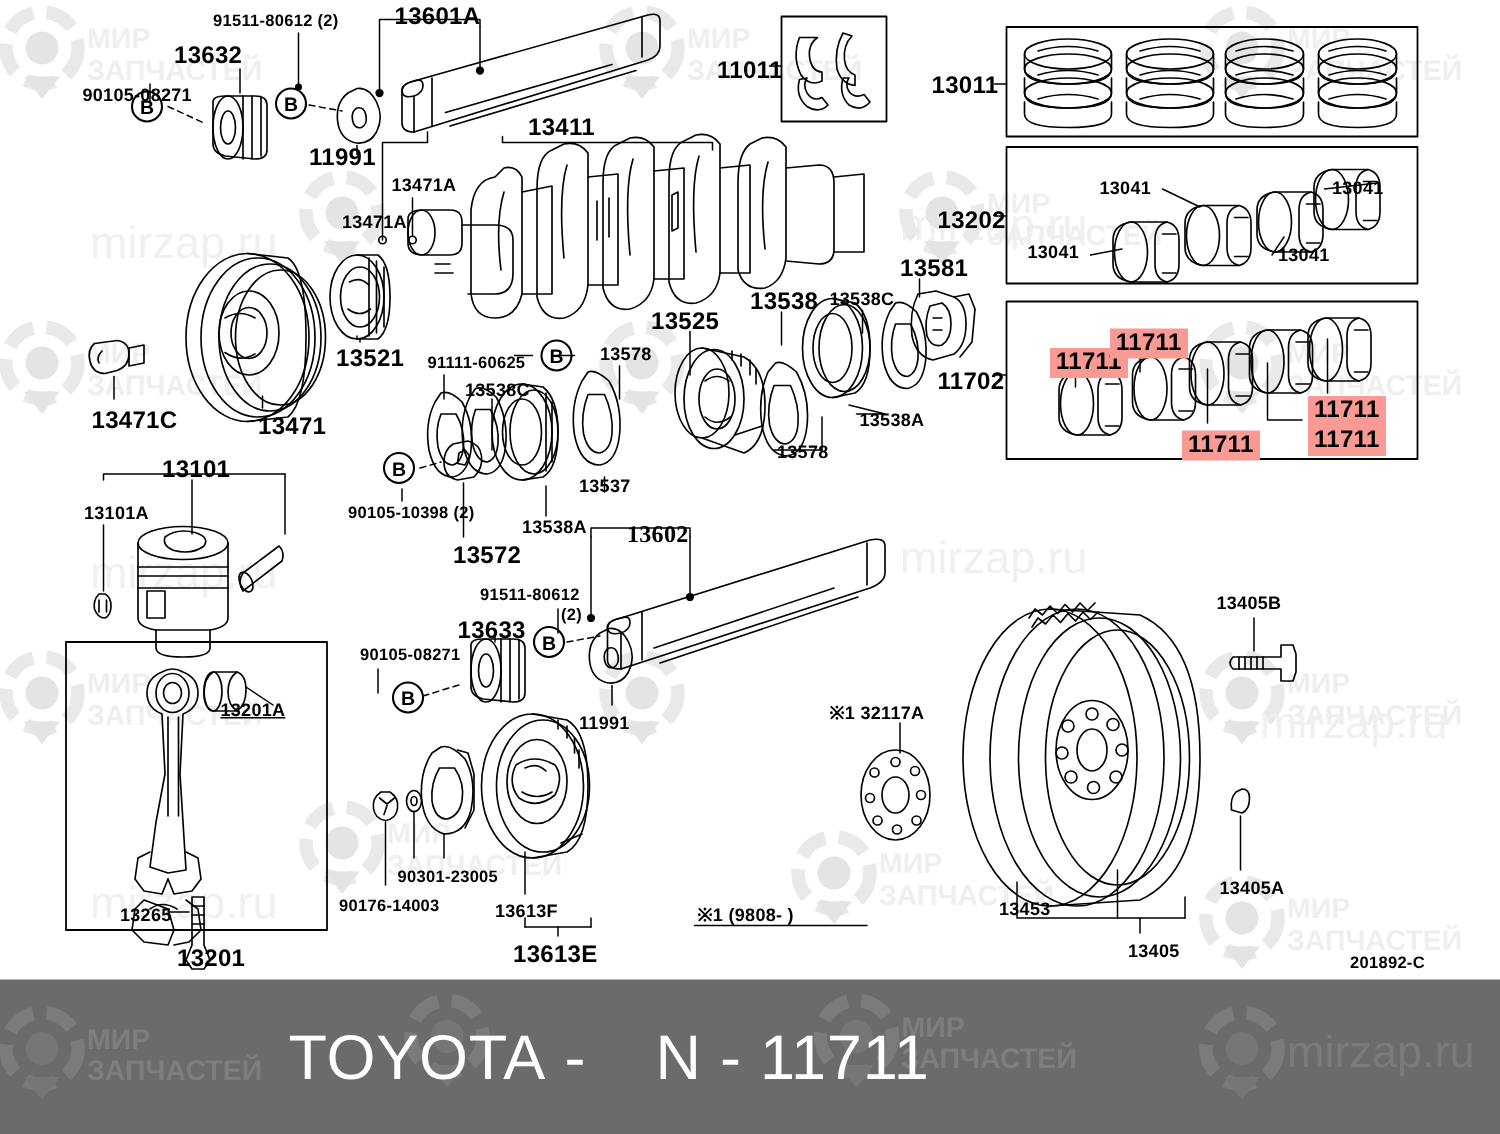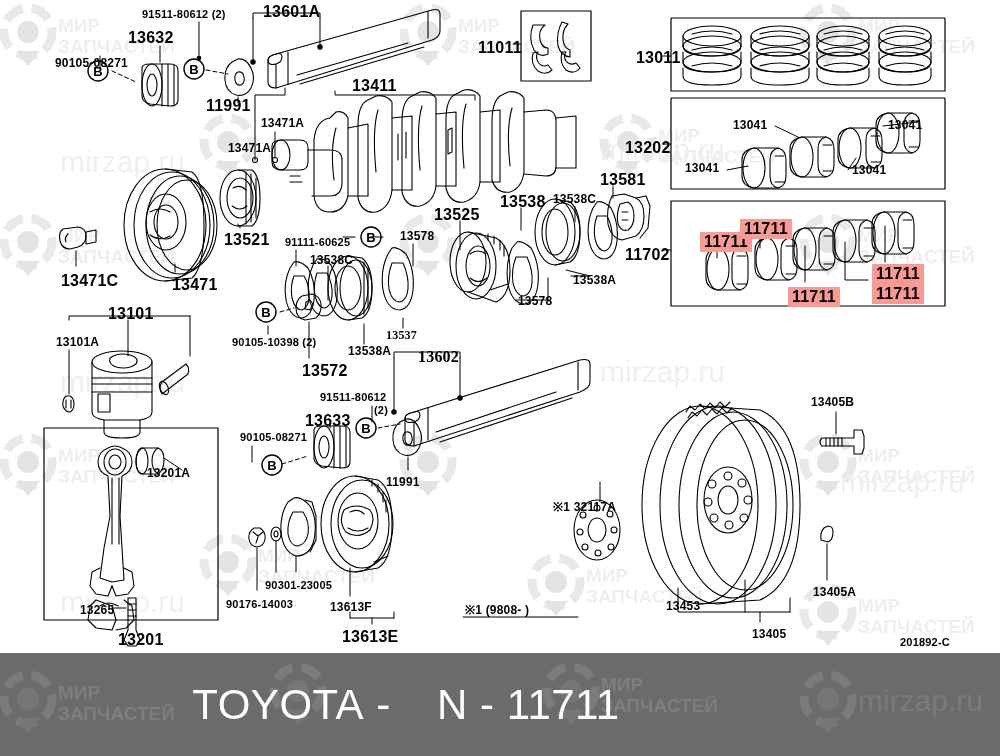--- a/index.html
+++ b/index.html
@@ -601,29 +601,29 @@
         </g>
       <g>
           <circle cx="366" cy="428" r="10" fill="none" stroke="#000" stroke-width="1.4"></circle>
          <text x="366" y="433" text-anchor="middle" font-family="'Liberation Sans',sans-serif" font-size="13" font-weight="bold">B</text>
         </g>
     </g>
   </svg>
 
   <div id="labels-layer">
       <div class="lbl s12" style="left: 55px; top: 57px;">90105-08271</div>
-      <div class="lbl s13" style="left: 128px; top: 30px; text-align: center;">13632</div>
+      <div class="lbl s13" style="left: 116px; top: 30px; text-align: center;">13632</div>
       <div class="lbl s11" style="left: 142px; top: 9px;">91511-80612 (2)</div>
       <div class="lbl s13" style="left: 263px; top: 4px;">13601A</div>
       <div class="lbl s13" style="left: 206px; top: 98px;">11991</div>
       <div class="lbl s13" style="left: 311px; top: 78px; margin-left: 41px;">13411</div>
       <div class="lbl s12" style="left: 261px; top: 117px;">13471A</div>
       <div class="lbl s12" style="left: 228px; top: 142px;">13471A</div>
       <div class="lbl s13" style="left: 478px; top: 40px;">11011</div>
-      <div class="lbl s13" style="left: 636px; top: 50px; text-align: right;">13011</div>
+      <div class="lbl s13" style="left: 621px; top: 50px; text-align: right;">13011</div>
       <div class="lbl s12" style="left: 733px; top: 119px;">13041</div>
       <div class="lbl s12" style="left: 888px; top: 119px;">13041</div>
       <div class="lbl s13" style="left: 625px; top: 140px;">13202</div>
       <div class="lbl s12" style="left: 685px; top: 162px;">13041</div>
       <div class="lbl s12" style="left: 852px; top: 164px;">13041</div>
       <div class="lbl s13" style="left: 625px; top: 247px;">11702</div>
       <div class="lbl s13 hl" style="left: 700px; top: 232px;">11711</div>
       <div class="lbl s13 hl" style="left: 740px; top: 219px;">11711</div>
       <div class="lbl s13 hl" style="left: 788px; top: 287px;">11711</div>
       <div class="lbl s13 hl" style="left: 872px; top: 264px;">11711</div>
@@ -633,34 +633,34 @@
       <div class="lbl s13" style="left: 224px; top: 232px;">13521</div>
       <div class="lbl s11" style="left: 285px; top: 237px;">91111-60625</div>
       <div class="lbl s12" style="left: 310px; top: 254px;">13538C</div>
       <div class="lbl s12" style="left: 400px; top: 230px;">13578</div>
       <div class="lbl s13" style="left: 434px; top: 207px;">13525</div>
       <div class="lbl s13" style="left: 500px; top: 194px;">13538</div>
       <div class="lbl s12" style="left: 553px; top: 193px;">13538C</div>
       <div class="lbl s13" style="left: 600px; top: 172px;">13581</div>
       <div class="lbl s12" style="left: 573px; top: 274px;">13538A</div>
       <div class="lbl s12" style="left: 518px; top: 295px;">13578</div>
-      <div class="lbl s12" style="left: 386px; top: 329px; font-family: Liberation Serif, serif;">13537</div>
+      <div class="lbl s12" style="left: 386px; top: 318px;">13537</div>
       <div class="lbl s12" style="left: 348px; top: 345px;">13538A</div>
       <div class="lbl s11" style="left: 232px; top: 337px;">90105-10398 (2)</div>
       <div class="lbl s13" style="left: 302px; top: 363px;">13572</div>
       <div class="lbl s13" style="left: 108px; top: 306px;">13101</div>
       <div class="lbl s12" style="left: 56px; top: 336px;">13101A</div>
       <div class="lbl s13" style="left: 418px; top: 349px; font-family: Liberation Serif, serif;">13602</div>
       <div class="lbl s11" style="left: 320px; top: 392px;">91511-80612</div>
       <div class="lbl s11" style="left: 374px; top: 405px;">(2)</div>
       <div class="lbl s13" style="left: 305px; top: 413px;">13633</div>
       <div class="lbl s11" style="left: 240px; top: 432px;">90105-08271</div>
       <div class="lbl s12" style="left: 386px; top: 476px;">11991</div>
-      <div class="lbl s12" style="left: 553px; top: 469px; margin-top: 32px;">※1 32117A</div>
-      <div class="lbl s12" style="left: 147px; top: 467px;">13201A</div>
+      <div class="lbl s12" style="left: 553px; top: 469px;">※1 32117A</div>
+      <div class="lbl s12" style="left: 147px; top: 467px; text-decoration: underline;">13201A</div>
       <div class="lbl s12" style="left: 80px; top: 604px;">13265</div>
       <div class="lbl s13" style="left: 118px; top: 632px;">13201</div>
       <div class="lbl s11" style="left: 265px; top: 580px;">90301-23005</div>
       <div class="lbl s11" style="left: 226px; top: 599px;">90176-14003</div>
       <div class="lbl s12" style="left: 330px; top: 601px;">13613F</div>
       <div class="lbl s13" style="left: 342px; top: 629px;">13613E</div>
       <div class="lbl s12" style="left: 465px; top: 604px;">※1 (9808-      )</div>
       <div class="lbl s12" style="left: 811px; top: 396px;">13405B</div>
       <div class="lbl s12" style="left: 813px; top: 586px;">13405A</div>
       <div class="lbl s12" style="left: 666px; top: 600px;">13453</div>

